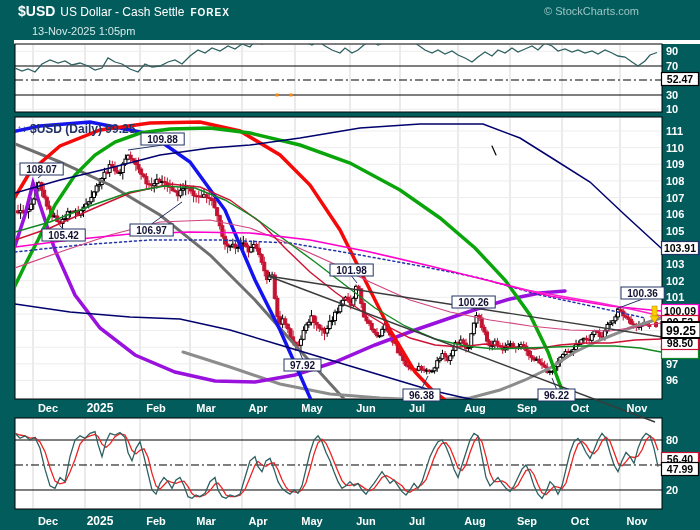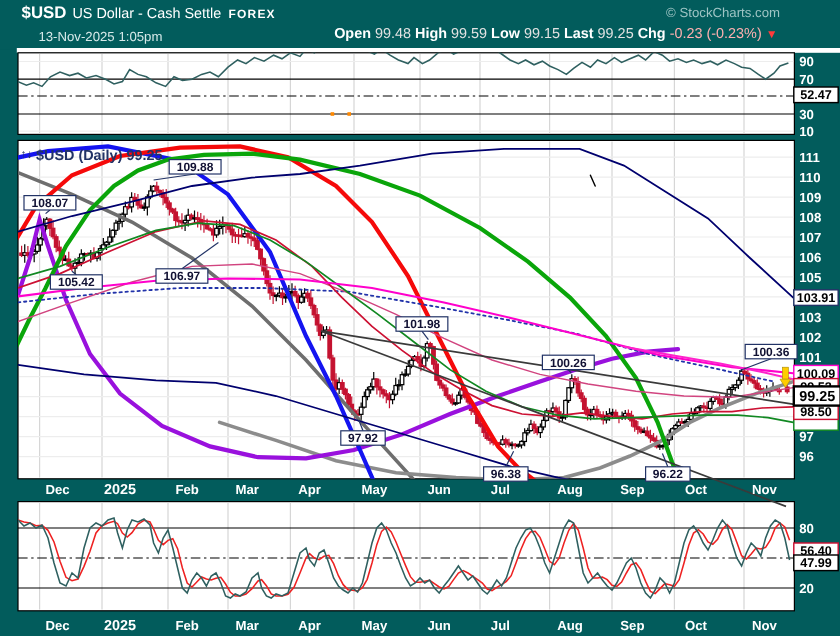--- a/index.html
+++ b/index.html
@@ -5,46 +5,38 @@
   html,body{margin:0;padding:0;}
   body{width:700px;height:530px;position:relative;background:#025c5c;
        font-family:"Liberation Sans",sans-serif;overflow:hidden;}
   #header{position:absolute;left:0;top:0;width:700px;height:41px;background:#025c5c;color:#fff;}
   .hrow{position:absolute;left:0;width:656px;white-space:nowrap;}
   #hrow1{top:2px;}
   #hrow2{top:21px;}
   .sym{font-weight:bold;font-size:14px;margin-left:18px;letter-spacing:0;}
   .nm{font-size:12px;margin-left:5px;}
   .exch{font-size:10px;font-weight:bold;margin-left:6px;letter-spacing:1px;}
-  .copy{position:absolute;right:6px;top:3px;font-size:11px;color:#9ec4c4;}
+  .copy{position:absolute;right:17px;top:3px;font-size:11px;color:#9ec4c4;}
   .dt{font-size:11px;color:#d7eaea;margin-left:32px;}
   #quote{position:absolute;right:8px;top:0;font-size:12px;color:#e2e2e2;}
   #quote b{color:#ffffff;font-weight:bold;}
   #quote .chg{color:#ffb0b0;}
   #quote .dn{color:#ff3b3b;font-size:10px;}
   svg text{font-family:"Liberation Sans",sans-serif;}
 </style>
 </head>
 <body>
 
 <div id="header">
   <div class="hrow" id="hrow1">
     <span class="sym">$USD</span><span class="nm">US Dollar - Cash Settle</span><span class="exch">FOREX</span>
     <span class="copy">© StockCharts.com</span>
   </div>
   <div class="hrow" id="hrow2">
     <span class="dt">13-Nov-2025 1:05pm</span>
-    <span id="quote">
-      <b>Open</b> <span>99.48</span>
-      <b>High</b> <span>99.59</span>
-      <b>Low</b> <span>99.15</span>
-      <b>Last</b> <span>99.25</span>
-      <b>Chg</b> <span class="chg">-0.23 (-0.23%)</span>
-      <span class="dn">▼</span>
-    </span>
   </div>
 </div>
 
 <svg id="chart" width="700" height="530" viewBox="0 0 700 530" style="position:absolute;left:0;top:0;">
     <defs>
       <clipPath id="clipMain">
         <rect x="15" y="117" width="647" height="282"></rect>
       </clipPath>
       <clipPath id="clipRsi">
         <rect x="15" y="44" width="647" height="68"></rect>

